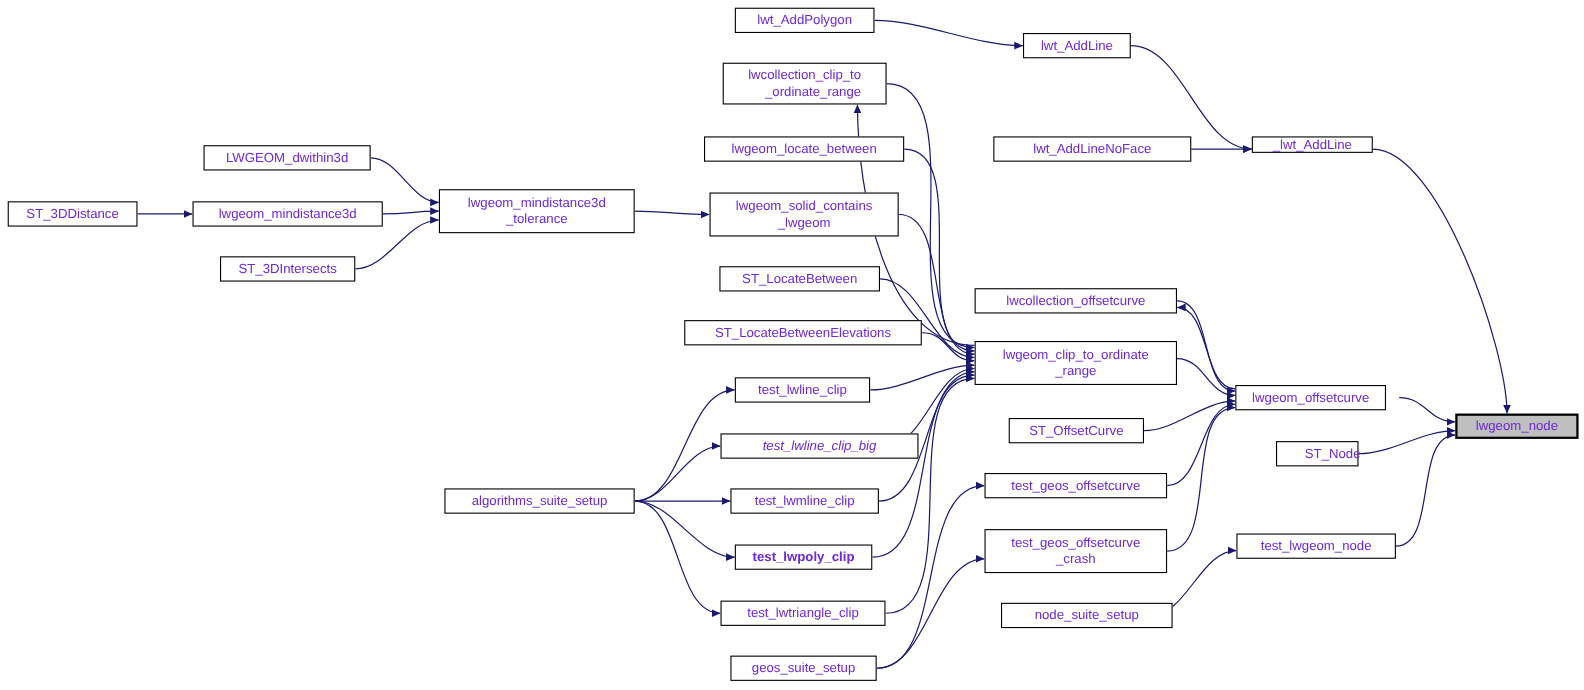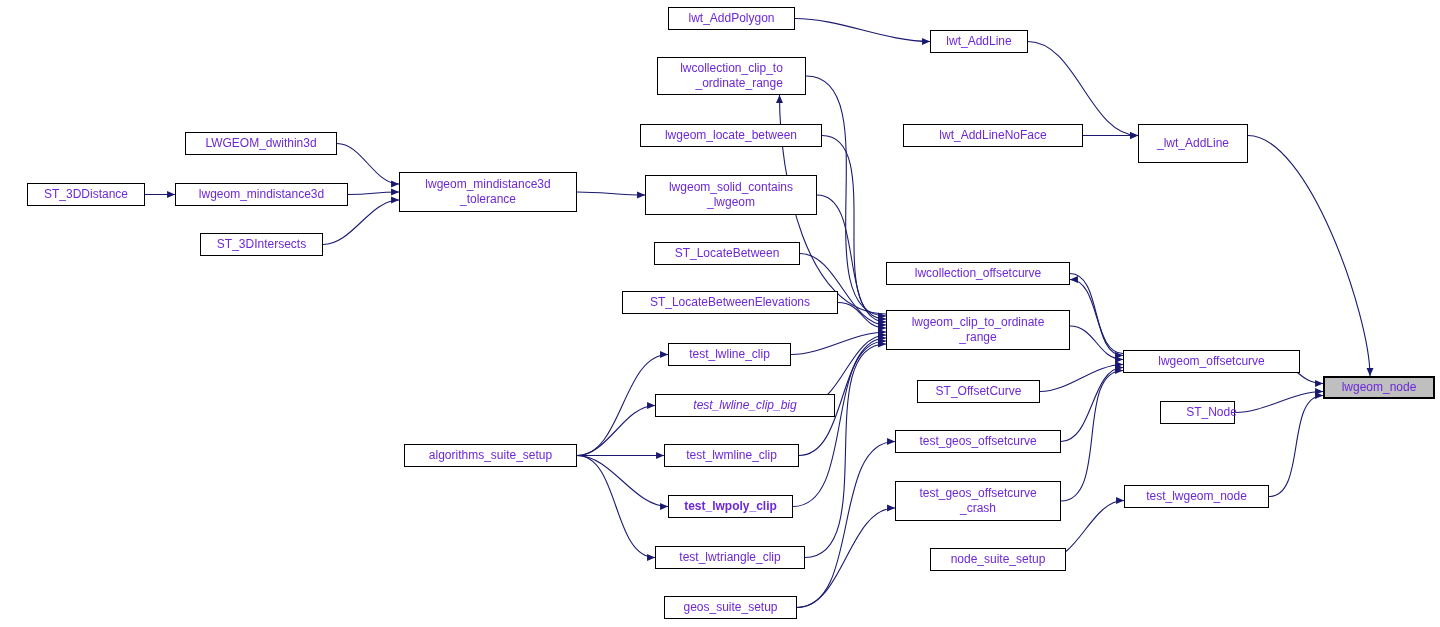--- a/index.html
+++ b/index.html
@@ -79,43 +79,43 @@
       <path d="M797,607.5 C861.2564307201146,607.5 830.7435692798854,441.5 895,441.5" fill="none" stroke="#191970" stroke-width="1.1" marker-end="url(#arrow)"></path>
       <path d="M797,607.5 C843.5525390165659,607.5 848.4474609834341,508 895,508" fill="none" stroke="#191970" stroke-width="1.1" marker-end="url(#arrow)"></path>
       <path d="M1046,559.5 C1078.600272664163,559.5 1091.399727335837,500.5 1124,500.5" fill="none" stroke="#191970" stroke-width="1.1" marker-end="url(#arrow)"></path>
     </svg>
     <div class="node" style="left: 668px; top: 7px; width: 127px; height: 23px;">lwt_AddPolygon</div>
     <div class="node" style="left: 930px; top: 30px; width: 98px; height: 23px;">lwt_AddLine</div>
     <div class="node" style="left: 657px; top: 57px; width: 149px; height: 38px; text-align: right;">lwcollection_clip_to
 _ordinate_range</div>
     <div class="node" style="left: 640px; top: 124px; width: 182px; height: 23px;">lwgeom_locate_between</div>
     <div class="node" style="left: 903px; top: 124px; width: 180px; height: 23px;">lwt_AddLineNoFace</div>
-    <div class="node" style="left: 1138px; top: 124px; width: 110px; height: 39px;">_lwt_AddLine</div>
+    <div class="node" style="left: 1138px; top: 124px; width: 110px; height: 15px;">_lwt_AddLine</div>
     <div class="node" style="left: 185px; top: 132px; width: 152px; height: 23px;">LWGEOM_dwithin3d</div>
     <div class="node" style="left: 399px; top: 172px; width: 178px; height: 40px;">lwgeom_mindistance3d
 _tolerance</div>
     <div class="node" style="left: 645px; top: 175px; width: 172px; height: 40px;">lwgeom_solid_contains
 _lwgeom</div>
-    <div class="node" style="left: 7px; top: 183px; width: 118px; height: 23px; margin-left: 20px;">ST_3DDistance</div>
+    <div class="node" style="left: 7px; top: 183px; width: 118px; height: 23px;">ST_3DDistance</div>
     <div class="node" style="left: 175px; top: 183px; width: 173px; height: 23px;">lwgeom_mindistance3d</div>
     <div class="node" style="left: 200px; top: 233px; width: 123px; height: 23px;">ST_3DIntersects</div>
     <div class="node" style="left: 654px; top: 242px; width: 146px; height: 23px;">ST_LocateBetween</div>
     <div class="node" style="left: 886px; top: 262px; width: 184px; height: 23px;">lwcollection_offsetcurve</div>
     <div class="node" style="left: 622px; top: 291px; width: 216px; height: 23px;">ST_LocateBetweenElevations</div>
     <div class="node" style="left: 886px; top: 310px; width: 184px; height: 40px;">lwgeom_clip_to_ordinate
 _range</div>
     <div class="node" style="left: 668px; top: 343px; width: 123px; height: 23px;">test_lwline_clip</div>
-    <div class="node" style="left: 1123px; top: 350px; width: 177px; height: 23px;">lwgeom_offsetcurve</div>
+    <div class="node" style="left: 1123px; top: 350px; width: 137px; height: 23px;">lwgeom_offsetcurve</div>
     <div class="node hl" style="left: 1323px; top: 376px; width: 112px; height: 23px;">lwgeom_node</div>
     <div class="node" style="left: 917px; top: 380px; width: 123px; height: 23px;">ST_OffsetCurve</div>
     <div class="node" style="left: 655px; top: 394px; width: 180px; height: 23px; font-style: italic;">test_lwline_clip_big</div>
     <div class="node" style="left: 1160px; top: 401px; width: 75px; height: 23px; padding-left: 28px;">ST_Node</div>
     <div class="node" style="left: 895px; top: 430px; width: 166px; height: 23px;">test_geos_offsetcurve</div>
     <div class="node" style="left: 664px; top: 444px; width: 135px; height: 23px;">test_lwmline_clip</div>
     <div class="node" style="left: 404px; top: 444px; width: 173px; height: 23px;">algorithms_suite_setup</div>
     <div class="node" style="left: 895px; top: 481px; width: 166px; height: 40px;">test_geos_offsetcurve
 _crash</div>
     <div class="node" style="left: 1124px; top: 485px; width: 145px; height: 23px;">test_lwgeom_node</div>
     <div class="node" style="left: 668px; top: 495px; width: 125px; height: 23px; font-weight: bold;">test_lwpoly_clip</div>
     <div class="node" style="left: 655px; top: 546px; width: 150px; height: 23px;">test_lwtriangle_clip</div>
-    <div class="node" style="left: 930px; top: 548px; width: 136px; height: 23px;">node_suite_setup</div>
+    <div class="node" style="left: 910px; top: 548px; width: 156px; height: 23px;">node_suite_setup</div>
     <div class="node" style="left: 664px; top: 596px; width: 133px; height: 23px;">geos_suite_setup</div>
   </div>
 
 </body></html>

